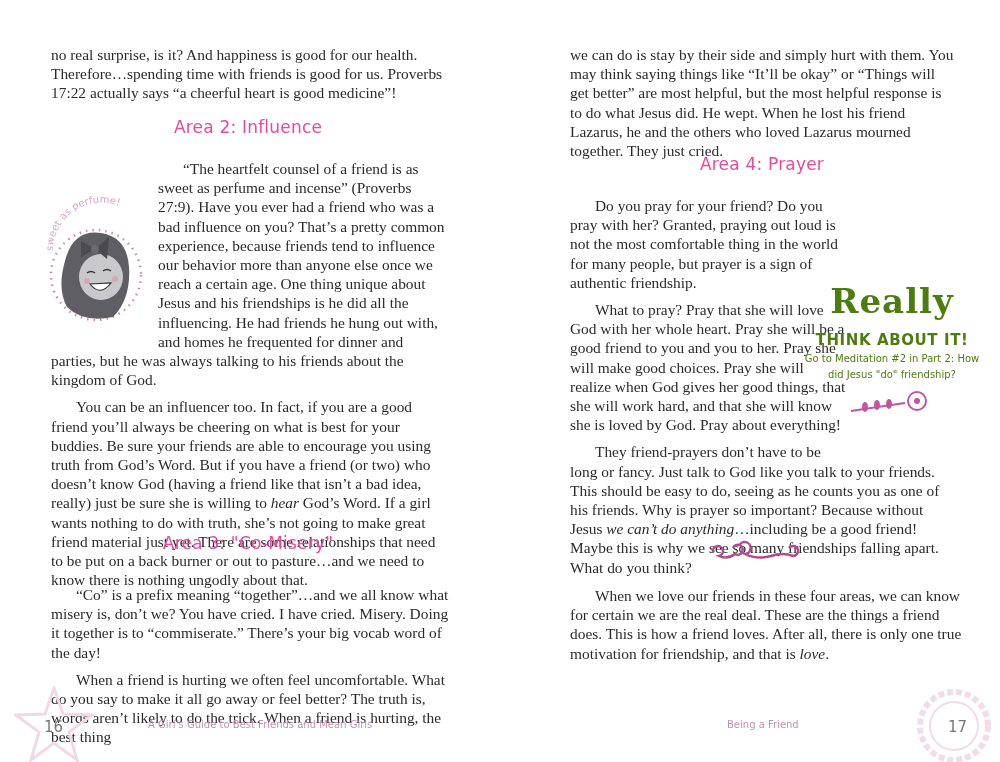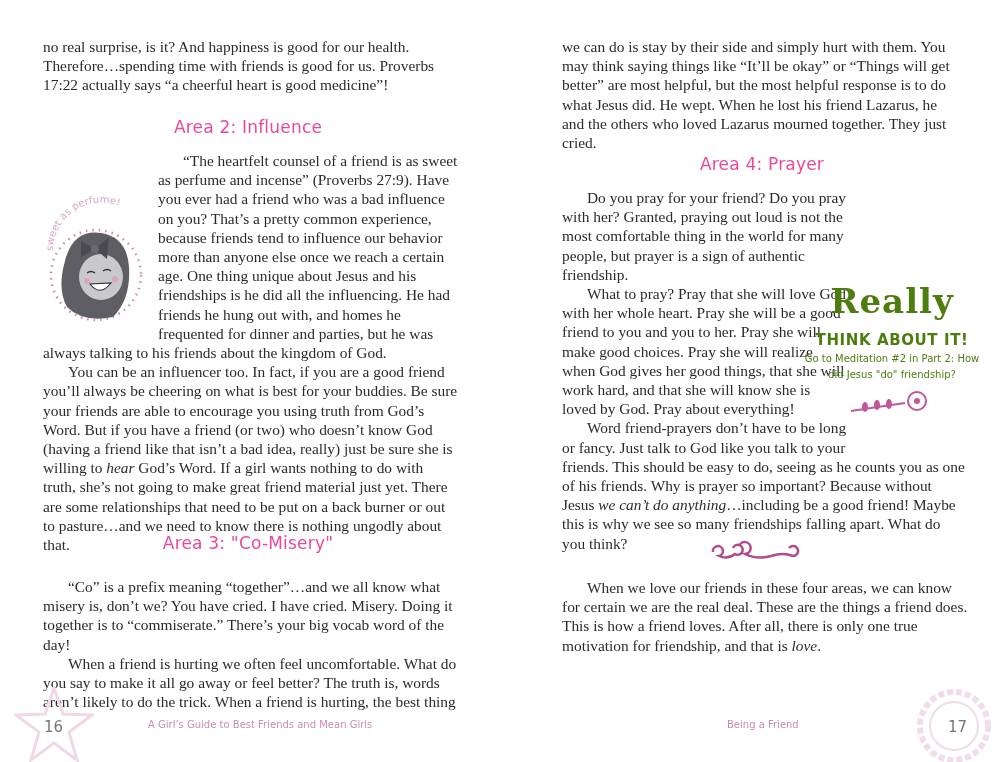--- a/index.html
+++ b/index.html
@@ -4,21 +4,21 @@
 <style>
   html, body { margin:0; padding:0; }
   body {
     width:1000px; height:762px; background:#ffffff; position:relative; overflow:hidden;
     font-family:"Liberation Serif","DejaVu Serif",serif; color:#2a2a2a;
   }
   .page { position:absolute; top:0; height:762px; width:500px; }
   .page.left { left:0; }
   .page.right { left:500px; }
   .text { position:absolute; font-size:15.4px; line-height:19.2px; }
-  .p { margin:0; text-indent:25px; }
+  .p { margin:8px; text-indent:25px; }
   .p.noindent { text-indent:0; }
   .heading {
     position:absolute; font-family:"DejaVu Sans",sans-serif; color:#ec4899;
     font-size:17px; text-align:center; letter-spacing:0.2px;
   }
   .footer {
     position:absolute; top:719px; font-family:"DejaVu Sans",sans-serif;
     font-size:10px; color:#c590b0;
   }
   .folio { position:absolute; top:718px; font-family:"DejaVu Sans",sans-serif; font-size:15px; color:#777; }
@@ -94,21 +94,21 @@
     <p class="p noindent">we can do is stay by their side and simply hurt with them. You may think saying things like “It’ll be okay” or “Things will get better” are most helpful, but the most helpful response is to do what Jesus did. He wept. When he lost his friend Lazarus, he and the others who loved Lazarus mourned together. They just cried.</p>
   </div>
 
   <div class="heading h-area4">Area 4: Prayer</div>
 
   <div class="text rt2">
     <div style="float:right;width:120px;height:200px;margin-top:58px;"></div>
     <p class="p">Do you pray for your friend? Do you pray with her? Granted, praying out loud is not the most comfortable thing in the world for many people, but prayer is a sign of authentic friendship.</p>
     <p class="p">What to pray? Pray that she will love God with her whole heart. Pray she will be a good friend to you and you to her. Pray she will make good choices. Pray she will realize when God gives her good things, that she will work hard, and that she will know she is loved by God. Pray about everything!</p>
     <p class="p">
-      <span>Word friend-prayers don’t have to be long or fancy. Just talk to God like you talk to your friends. This should be easy to do, seeing as he counts you as one of his friends. Why is prayer so important? Because without Jesus </span><em>we can’t do anything</em><span>…including be a good friend! Maybe this is why we see so many friendships falling apart. What do you think?</span>
+      <span>They friend-prayers don’t have to be long or fancy. Just talk to God like you talk to your friends. This should be easy to do, seeing as he counts you as one of his friends. Why is prayer so important? Because without Jesus </span><em>we can’t do anything</em><span>…including be a good friend! Maybe this is why we see so many friendships falling apart. What do you think?</span>
     </p>
   </div>
 
   <svg style="position:absolute;left:203px;top:538px;" width="100" height="26" viewBox="0 0 100 26">
     <path d="M10,14 a5,5 0 1 1 6,4 q8,4 16,-2 a5,5 0 1 0 -2,-6 M36,8 a6,6 0 1 1 6,8 q12,6 26,2 q12,-4 22,0 a5,5 0 1 0 -4,-8" fill="none" stroke="#b24a8e" stroke-width="2.5"></path>
   </svg>
 
   <div class="text rt3">
     <p class="p">
       <span>When we love our friends in these four areas, we can know for certain we are the real deal. These are the things a friend does. This is how a friend loves. After all, there is only one true motivation for friendship, and that is </span><em>love</em><span>.</span>

